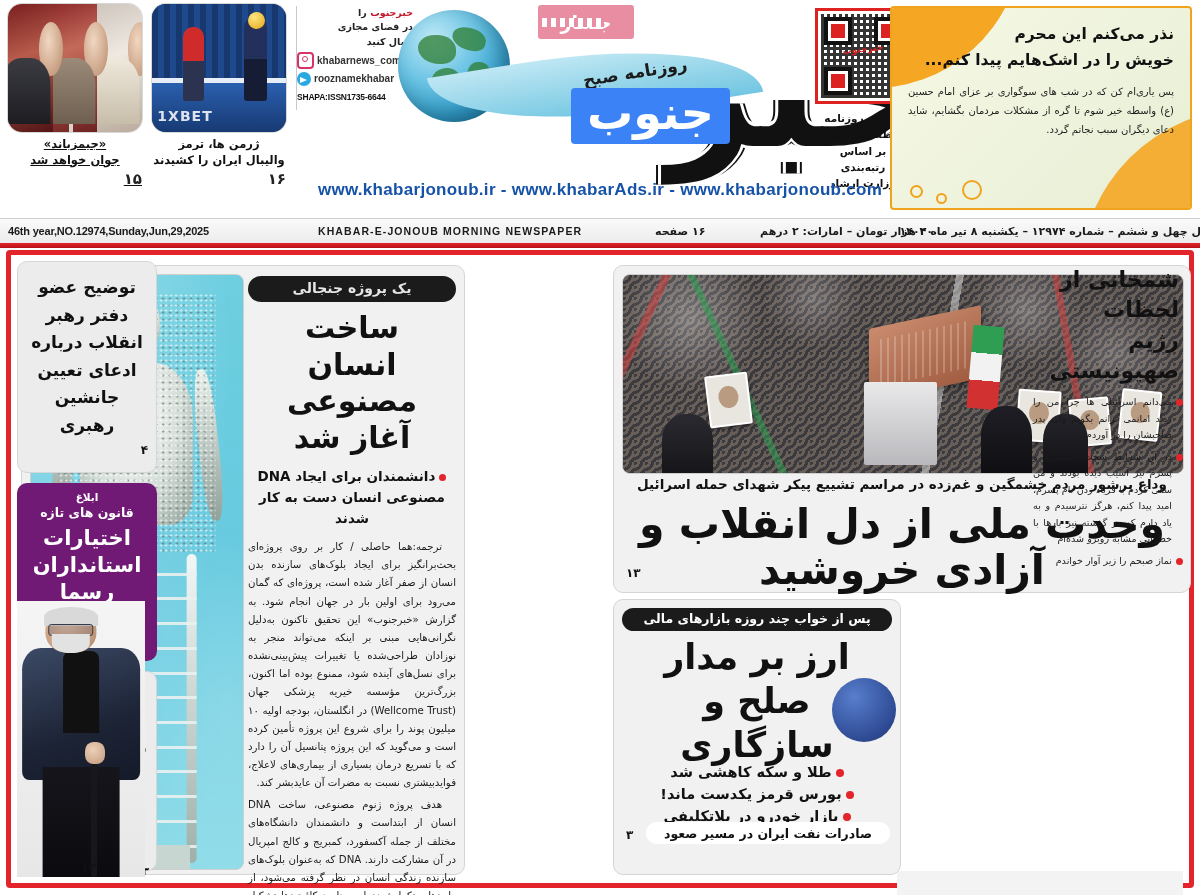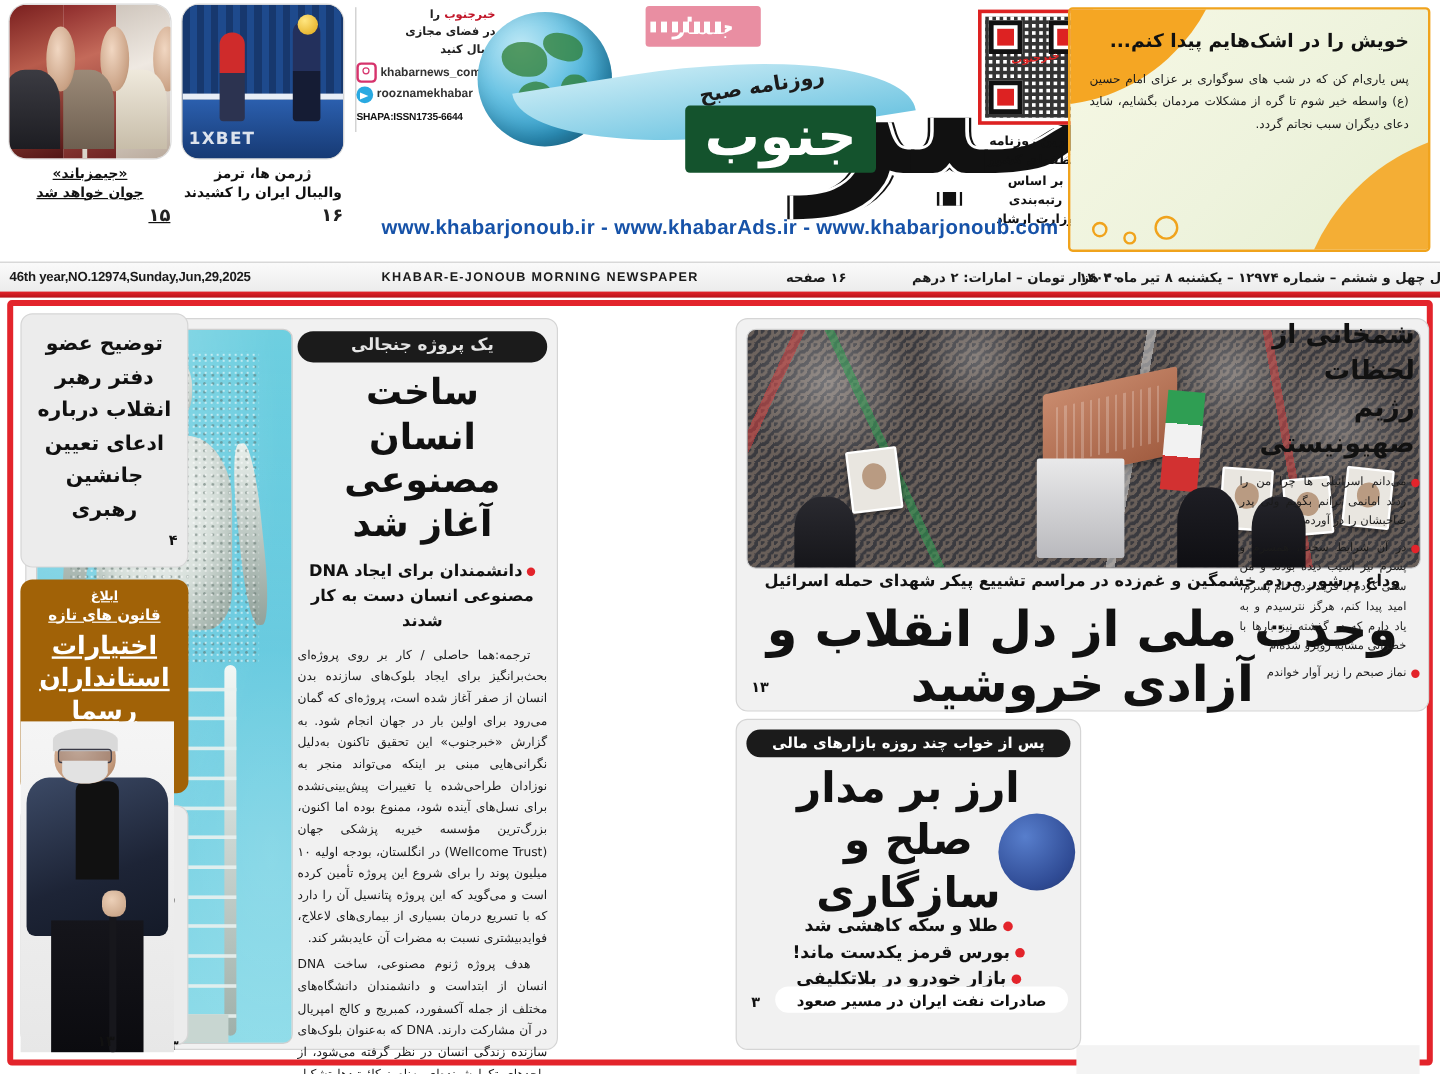--- a/index.html
+++ b/index.html
@@ -125,21 +125,21 @@
     font-size:150px;line-height:1;font-weight:bold;color:#111;direction:rtl;
     letter-spacing:-6px;
     text-shadow:
       3px 0 0 #fff, -3px 0 0 #fff, 0 3px 0 #fff, 0 -3px 0 #fff,
       5px 0 0 #111, -5px 0 0 #111;
     transform:scaleY(1.05);
   }
   .logo-jonoub{
     position:absolute;right:470px;top:88px;
     font-size:46px;font-weight:bold;color:#111;direction:rtl;
-    background:#14532d;color:#fff;padding:2px 16px 8px;border-radius:4px;
+    background:#3b82f6;color:#fff;padding:2px 16px 8px;border-radius:4px;
     line-height:1;
   }
 
   
   .qr-wrap{position:absolute;right:289px;top:8px;text-align:center;}
   .qr{
     width:84px;height:84px;border:3px solid #d22;background:#fff;position:relative;padding:3px;
   }
   .qr-grid{
     width:100%;height:100%;
@@ -283,22 +283,22 @@
   .note{
     background:#ececec;border:1px solid #d6d6d6;border-radius:10px;
     direction:rtl;text-align:center;box-sizing:border-box;
   }
   #note-explain{position:absolute;left:0;top:0;width:140px;height:212px;padding:12px 8px;}
   #note-explain .t{font-size:17px;font-weight:bold;line-height:1.62;color:#111;}
   #note-explain .pg{font-size:12px;font-weight:bold;text-align:right;margin-top:4px;}
 
   #note-red{
     position:absolute;left:0;top:222px;width:140px;height:178px;
-    background:#a16207;border:none;border-radius:10px;padding:8px 6px;color:#fff;
-    direction:rtl;text-align:center;box-sizing:border-box;text-decoration:underline;
+    background:#701a75;border:none;border-radius:10px;padding:8px 6px;color:#fff;
+    direction:rtl;text-align:center;box-sizing:border-box;
   }
   #note-red .k1{font-size:10.5px;font-weight:bold;line-height:1.3;}
   #note-red .k2{font-size:12.5px;font-weight:bold;line-height:1.35;margin-bottom:3px;}
   #note-red .t{font-size:21px;font-weight:bold;line-height:1.3;}
   #note-red .pg{font-size:11px;font-weight:bold;text-align:left;margin-top:1px;}
 
   #note-bank{position:absolute;left:0;top:410px;width:140px;height:200px;padding:10px 7px;}
   #note-bank .k{font-size:11.5px;font-weight:bold;line-height:1.45;color:#111;}
   #note-bank .t{font-size:15.5px;font-weight:bold;line-height:1.4;margin-top:6px;color:#111;}
   #note-bank .pg{font-size:11.5px;font-weight:bold;text-align:right;margin-top:6px;}
@@ -530,20 +530,21 @@
         <div>برترین روزنامه</div>
         <div>منطقه‌ای کشور</div>
         <div>بر اساس</div>
         <div>رتبه‌بندی</div>
         <div>وزارت ارشاد</div>
       </div>
     </div>
 
     <div class="poem">
       <div class="poem-inner">
+        <div class="poem-title">نذر می‌کنم این محرم</div>
         <div class="poem-title">خویش را در اشک‌هایم پیدا کنم...</div>
         <div class="poem-body">پس یاری‌ام کن که در شب های سوگواری بر عزای امام حسین (ع) واسطه خیر شوم تا گره از مشکلات مردمان بگشایم، شاید دعای دیگران سبب نجاتم گردد.</div>
       </div>
       <span class="poem-circ pc1"></span>
       <span class="poem-circ pc2"></span>
       <span class="poem-circ pc3"></span>
     </div>
 
     <div style="position:absolute;left:300px;bottom:18px;width:600px;text-align:center;">
       <span style="font-size:17px;font-weight:bold;color:#1652a8;font-family:'Liberation Sans',sans-serif;letter-spacing:.3px;">www.khabarjonoub.ir - www.khabarAds.ir - www.khabarjonoub.com</span>

